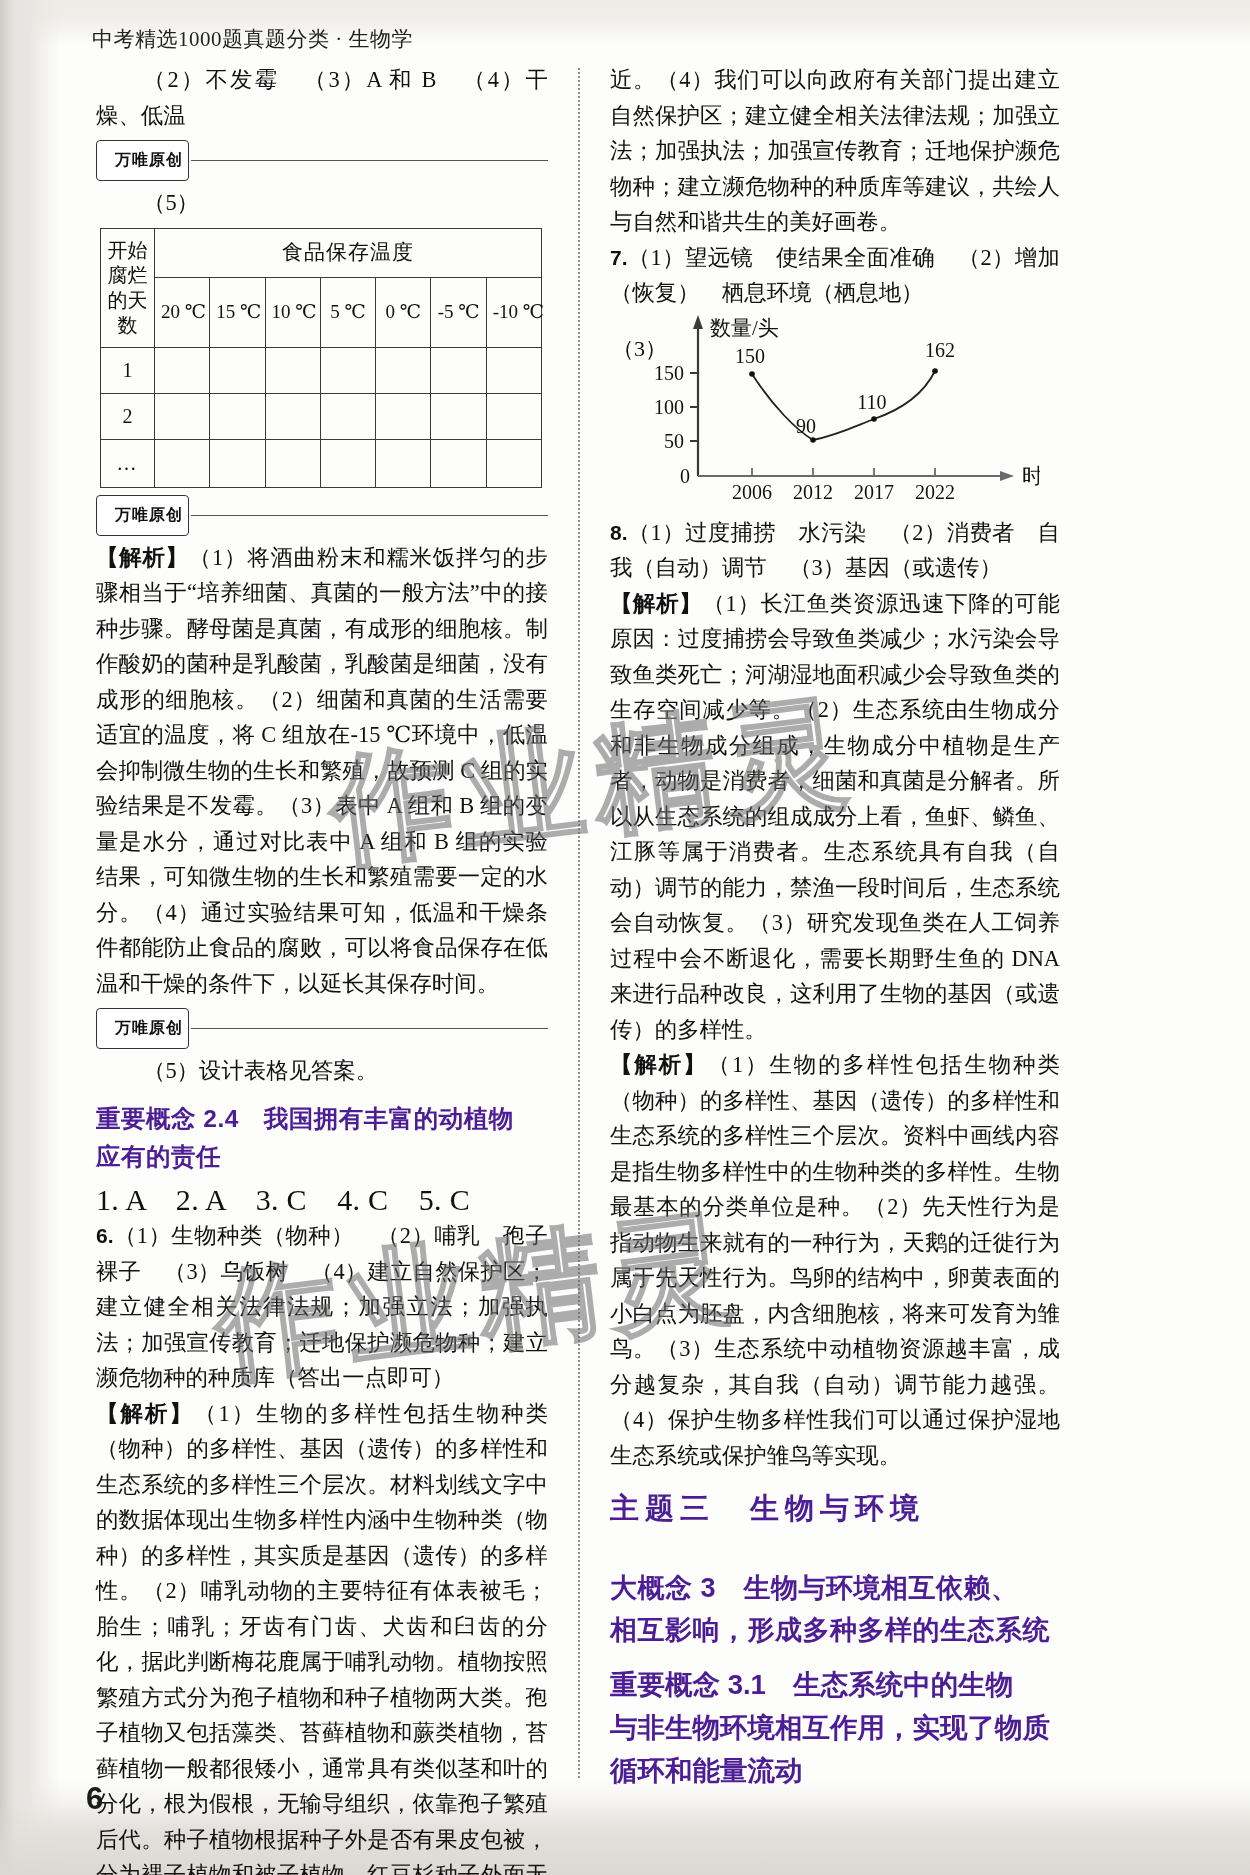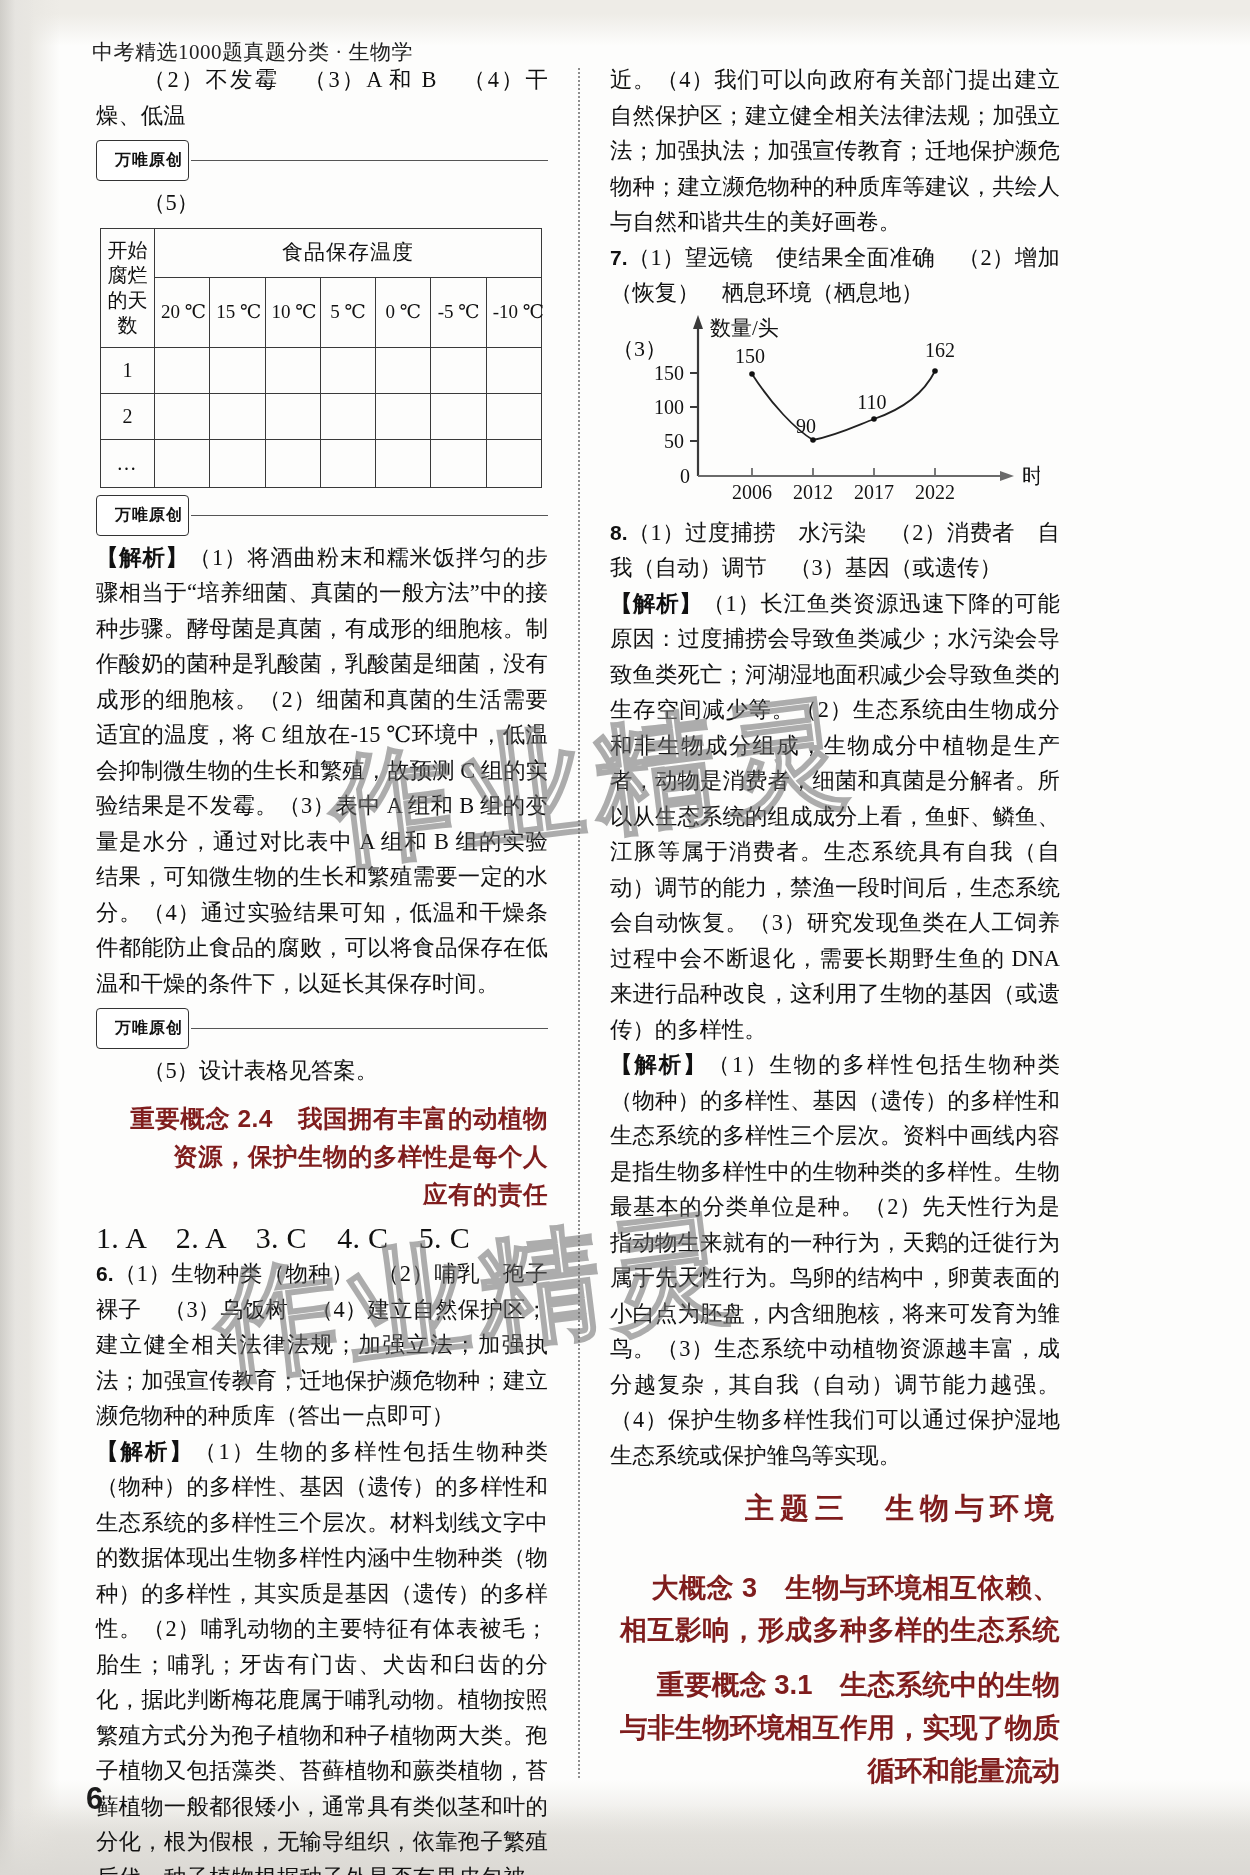--- a/index.html
+++ b/index.html
@@ -27,21 +27,21 @@
     position:absolute; left:0; top:0; width:34px; height:1875px;
     background:linear-gradient(90deg,#cfcdc8 0%, #e6e4e0 45%, rgba(255,255,255,0) 100%);
   }
   #bottom-edge-shadow{
     position:absolute; left:0; bottom:0; width:1250px; height:70px;
     background:linear-gradient(0deg,#dbd9d4 0%, rgba(255,255,255,0) 100%);
   }
 
   
   #runhead {
-    position: absolute; left: 92px; top: 38px;
+    position: absolute; left: 92px; top: 25px;
     font-size: 21px; color: #222; letter-spacing: .5px;
     white-space: nowrap;
   }
 
   
   .col {
     position: absolute; top: 62px;
     font-size: 22.4px; line-height: 35.5px; color: #111;
     text-align: justify; text-justify: inter-ideograph;
   }
@@ -91,28 +91,28 @@
     font-size: 20px;
     padding: 3px 2px;
   }
   td.temp-title { height: 33px; font-size: 21px; letter-spacing: 1px; }
   td.temp { height: 70px; font-size: 19px; white-space: nowrap; }
   td.blank { height: 46px; }
   td.dots  { height: 44px; font-size: 20px; letter-spacing: 2px; }
 
   
   .headblock {
-    text-align: right;
+    text-align: left;
     font-family: "Liberation Sans", sans-serif;
     font-weight: bold;
     font-size: 24.5px;
     line-height: 38px;
     letter-spacing: .5px;
     margin: 12px 0 6px 0;
-    color: #7f1d1d;
+    color: #4c1d95;
   }
   .headblock.big { font-size: 27px; line-height: 42px; margin-top: 40px; }
   .headblock.theme { font-size: 29px; letter-spacing: 6px; margin-top: 16px; }
   .headblock.concept3 { font-size: 27.5px; line-height: 43px; letter-spacing: 0px; }
 
   .ansline { font-size: 30px; line-height: 36px; letter-spacing: .3px; }
 
   
   .chartbox { position: relative; width: 430px; height: 200px; margin: 2px 0 2px 0; }
   .chartbox svg { position: absolute; left: 0; top: 0; }
@@ -221,21 +221,20 @@
 
     <div class="origrow">
       <span class="origbadge">万唯原创</span>
       <span class="origrule"></span>
     </div>
 
     <p class="para ind">（5）设计表格见答案。</p>
 
     <div class="headblock">
       <div>重要概念 2.4　我国拥有丰富的动植物</div>
-      <div>资源，保护生物的多样性是每个人</div>
       <div>应有的责任</div>
     </div>
 
     <p class="para ansline">1. A　2. A　3. C　4. C　5. C</p>
 
     <p class="para"><span class="nbr">6.</span><span>（1）生物种类（物种）　（2）哺乳　孢子　裸子　（3）乌饭树　（4）建立自然保护区；建立健全相关法律法规；加强立法；加强执法；加强宣传教育；迁地保护濒危物种；建立濒危物种的种质库（答出一点即可）</span></p>
 
     <p class="para"><span class="jx">【解析】</span><span>（1）生物的多样性包括生物种类（物种）的多样性、基因（遗传）的多样性和生态系统的多样性三个层次。材料划线文字中的数据体现出生物多样性内涵中生物种类（物种）的多样性，其实质是基因（遗传）的多样性。（2）哺乳动物的主要特征有体表被毛；胎生；哺乳；牙齿有门齿、犬齿和臼齿的分化，据此判断梅花鹿属于哺乳动物。植物按照繁殖方式分为孢子植物和种子植物两大类。孢子植物又包括藻类、苔藓植物和蕨类植物，苔藓植物一般都很矮小，通常具有类似茎和叶的分化，根为假根，无输导组织，依靠孢子繁殖后代。种子植物根据种子外是否有果皮包被，分为裸子植物和被子植物，红豆杉种子外面无果皮包被，属于裸子植物。（3）由材料可知，乌饭树有果实，果实是绿色开花植物的器官之一，即乌饭树属于被子植物，与小溪洞杜鹃同属于被子植物门，亲缘关系更</span></p>
   </div>
 

